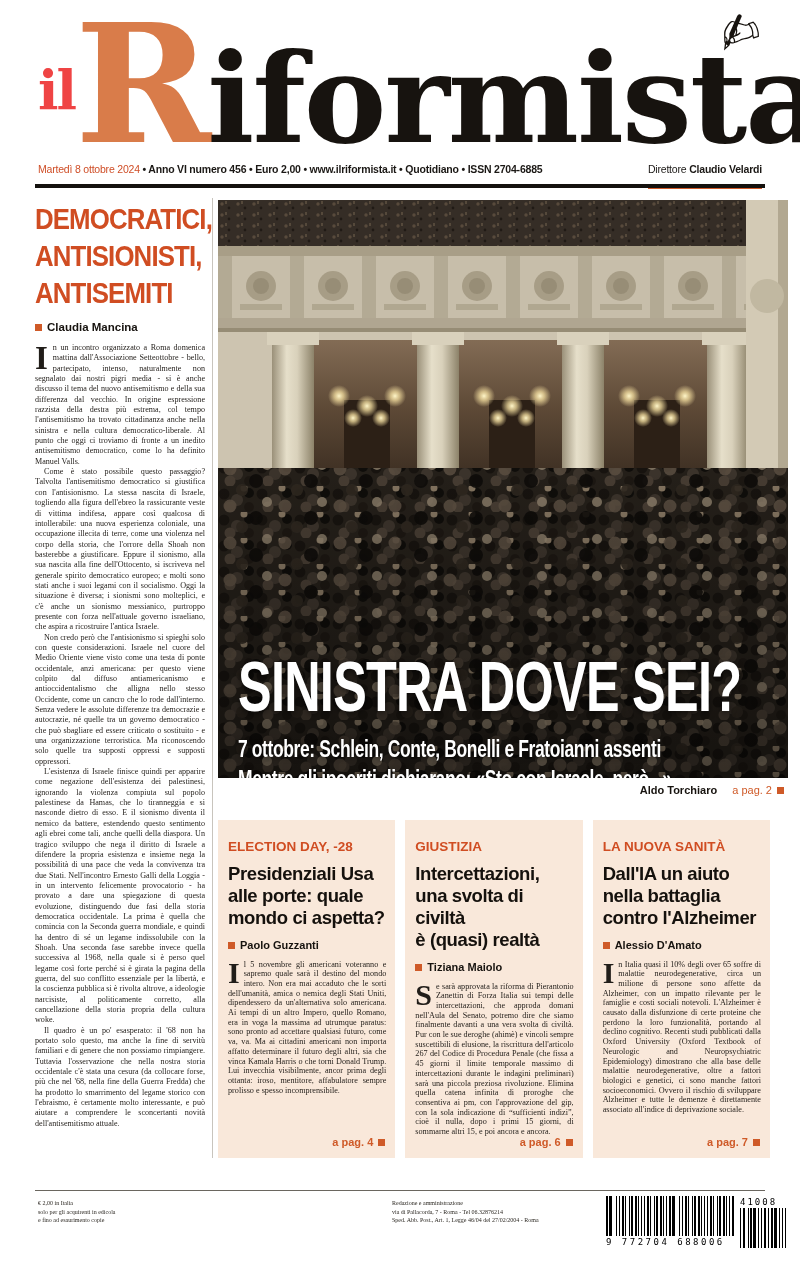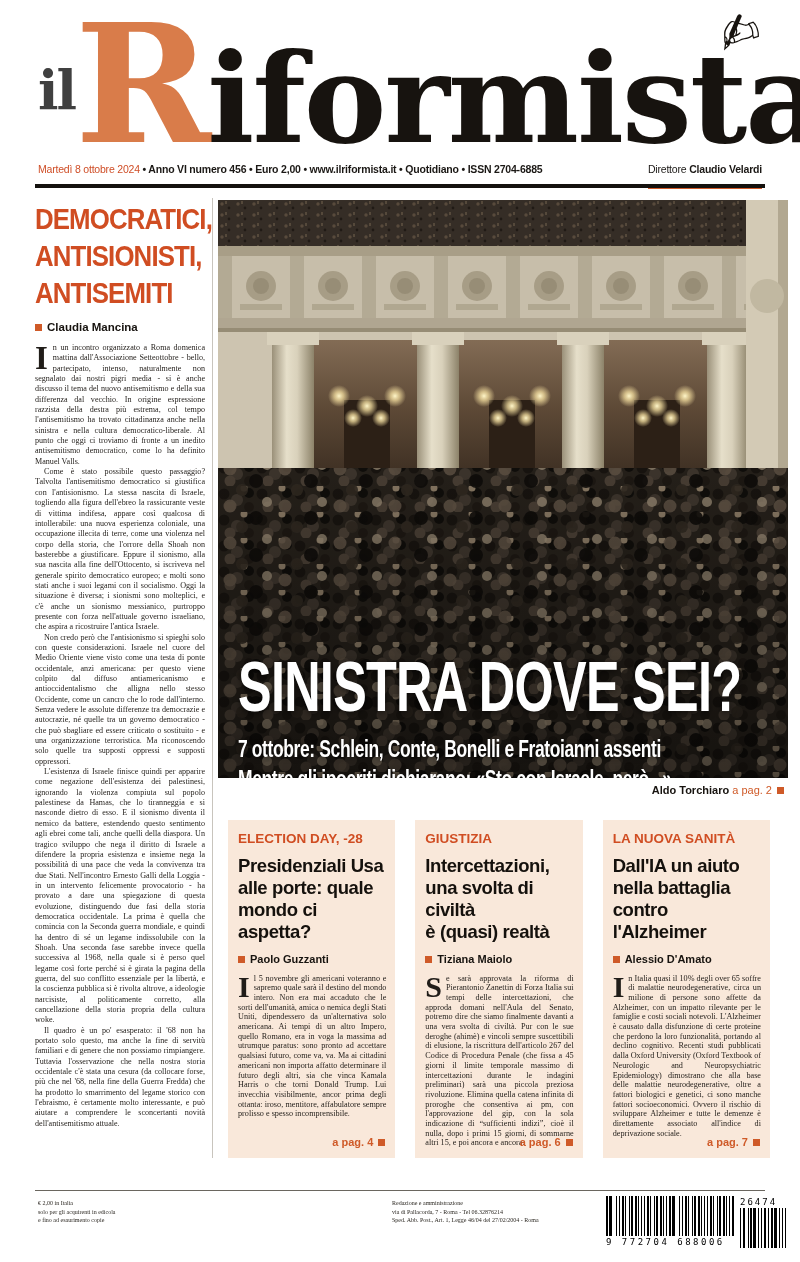--- a/index.html
+++ b/index.html
@@ -2,21 +2,21 @@
 <html><head>
 <meta charset="utf-8">
 <style>
   html,body{margin:0;padding:0;background:#e8e8e8;}
   .page{position:relative;width:800px;height:1262px;background:#ffffff;margin:0 auto;overflow:hidden;
         font-family:"Liberation Sans",sans-serif;color:#1b1815;}
 
   
   .masthead{position:absolute;top:3px;left:38px;width:724px;height:158px;}
   .logo{display:flex;align-items:baseline;padding-left:37px;line-height:1;white-space:nowrap;}
-  .lg-il{position:absolute;left:0;top:60px;font:700 54px/1 "DejaVu Serif",serif;color:#404040;letter-spacing:-2px;}
+  .lg-il{position:absolute;left:0;top:60px;font:700 54px/1 "DejaVu Serif",serif;color:#ef4444;letter-spacing:-2px;}
   .lg-r{font:700 164px/1 "DejaVu Serif",serif;color:#d97c4a;letter-spacing:-4px;}
   .lg-rest{font:700 124px/1 "DejaVu Serif",serif;color:#17130f;letter-spacing:-2px;}
   .pen{position:absolute;right:2px;top:0px;font-size:50px;color:#17130f;transform:rotate(-18deg);font-family:"DejaVu Sans",sans-serif;}
   .dateline{position:absolute;top:163px;left:38px;width:724px;display:flex;justify-content:space-between;
             font-size:10.5px;letter-spacing:-0.2px;}
   .dl-date{color:#cf4e27;font-weight:400;}
   .dl-rest{color:#1b1815;font-weight:700;margin-top:8px;}
   .director{font-weight:400;border-bottom:3px solid #cf5a28;padding-bottom:11px;}
   .director b{font-weight:700;}
   .mast-rule{position:absolute;top:184px;left:35px;width:730px;height:4px;background:#14110e;}
@@ -39,26 +39,26 @@
   .photo svg{display:block;}
   .overlay{position:absolute;left:20px;top:452px;width:540px;}
   .overlay h1{margin:0;font:700 70px/1 "Liberation Sans",sans-serif;color:#fff;letter-spacing:-1px;
               transform:scaleX(0.72);transform-origin:left top;white-space:nowrap;
               text-shadow:0 2px 8px rgba(0,0,0,.55);}
   .deck{margin-top:12px;font:700 23px/30px "Liberation Sans",sans-serif;color:#fff;letter-spacing:-0.5px;
         transform:scaleX(0.76);transform-origin:left top;white-space:pre;
         text-shadow:0 1px 6px rgba(0,0,0,.55);}
   .credit{position:absolute;top:784px;left:218px;width:566px;text-align:right;font-size:11px;}
   .credit b{color:#17130f;}
-  .credit .pg{color:#cf5a28;}
+  .credit .pg{color:#cf5a28;padding-left:12px;}
   .credit .sq{margin-left:5px;margin-right:0;}
 
   
   .boxes{position:absolute;top:820px;left:218px;width:552px;height:338px;display:flex;gap:10px;}
-  .box{position:relative;flex:1 1 0;background:#f9e8da;padding:12px 9px 10px 10px;box-sizing:border-box;overflow:hidden;margin-left:10px;}
+  .box{position:relative;flex:1 1 0;background:#f9e8da;padding:20px 9px 10px 10px;box-sizing:border-box;overflow:hidden;}
   .box::after{content:"";position:absolute;right:-6px;top:0;bottom:0;width:1px;background:#b9b2a8;}
   .kicker{font:700 13.5px/1 "Liberation Sans",sans-serif;color:#d04d22;letter-spacing:0;margin:0 0 9px 0;}
   .box h3{margin:0 0 10px 0;font:700 18.5px/22px "Liberation Sans",sans-serif;color:#15110d;
           letter-spacing:-0.4px;white-space:pre-line;}
   .box .byline{margin-bottom:9px;font-size:11px;}
   .box .body{font-size:8.2px;line-height:9.7px;height:182px;}
   .box .dc{font-size:30px;line-height:24px;padding:1px 4px 0 0;}
   .pageref{position:absolute;right:10px;bottom:10px;font:700 11px/1 "Liberation Sans",sans-serif;color:#cf5a28;}
   .pageref .sq{margin-left:5px;margin-right:0;}
 
@@ -274,18 +274,18 @@
     <div>Redazione e amministrazione</div>
     <div>via di Pallacorda, 7 - Roma - Tel 06.32876214</div>
     <div>Sped. Abb. Post., Art. 1, Legge 46/04 del 27/02/2004 - Roma</div>
   </div>
   <div class="barcode">
     <div class="bc-main">
       <div class="bc-bars"></div>
       <div class="bc-num">9 772704 688006</div>
     </div>
     <div class="bc-addon">
-      <div class="bc-num">26474</div>
+      <div class="bc-num">41008</div>
       <div class="bc-bars"></div>
     </div>
   </div>
 
 </div>
 
 </body></html>

